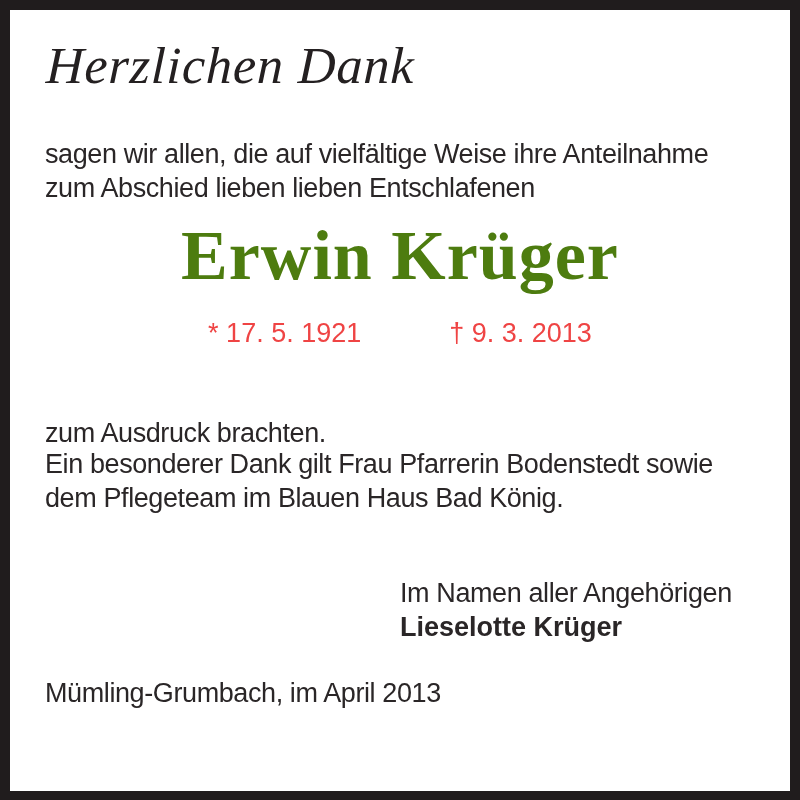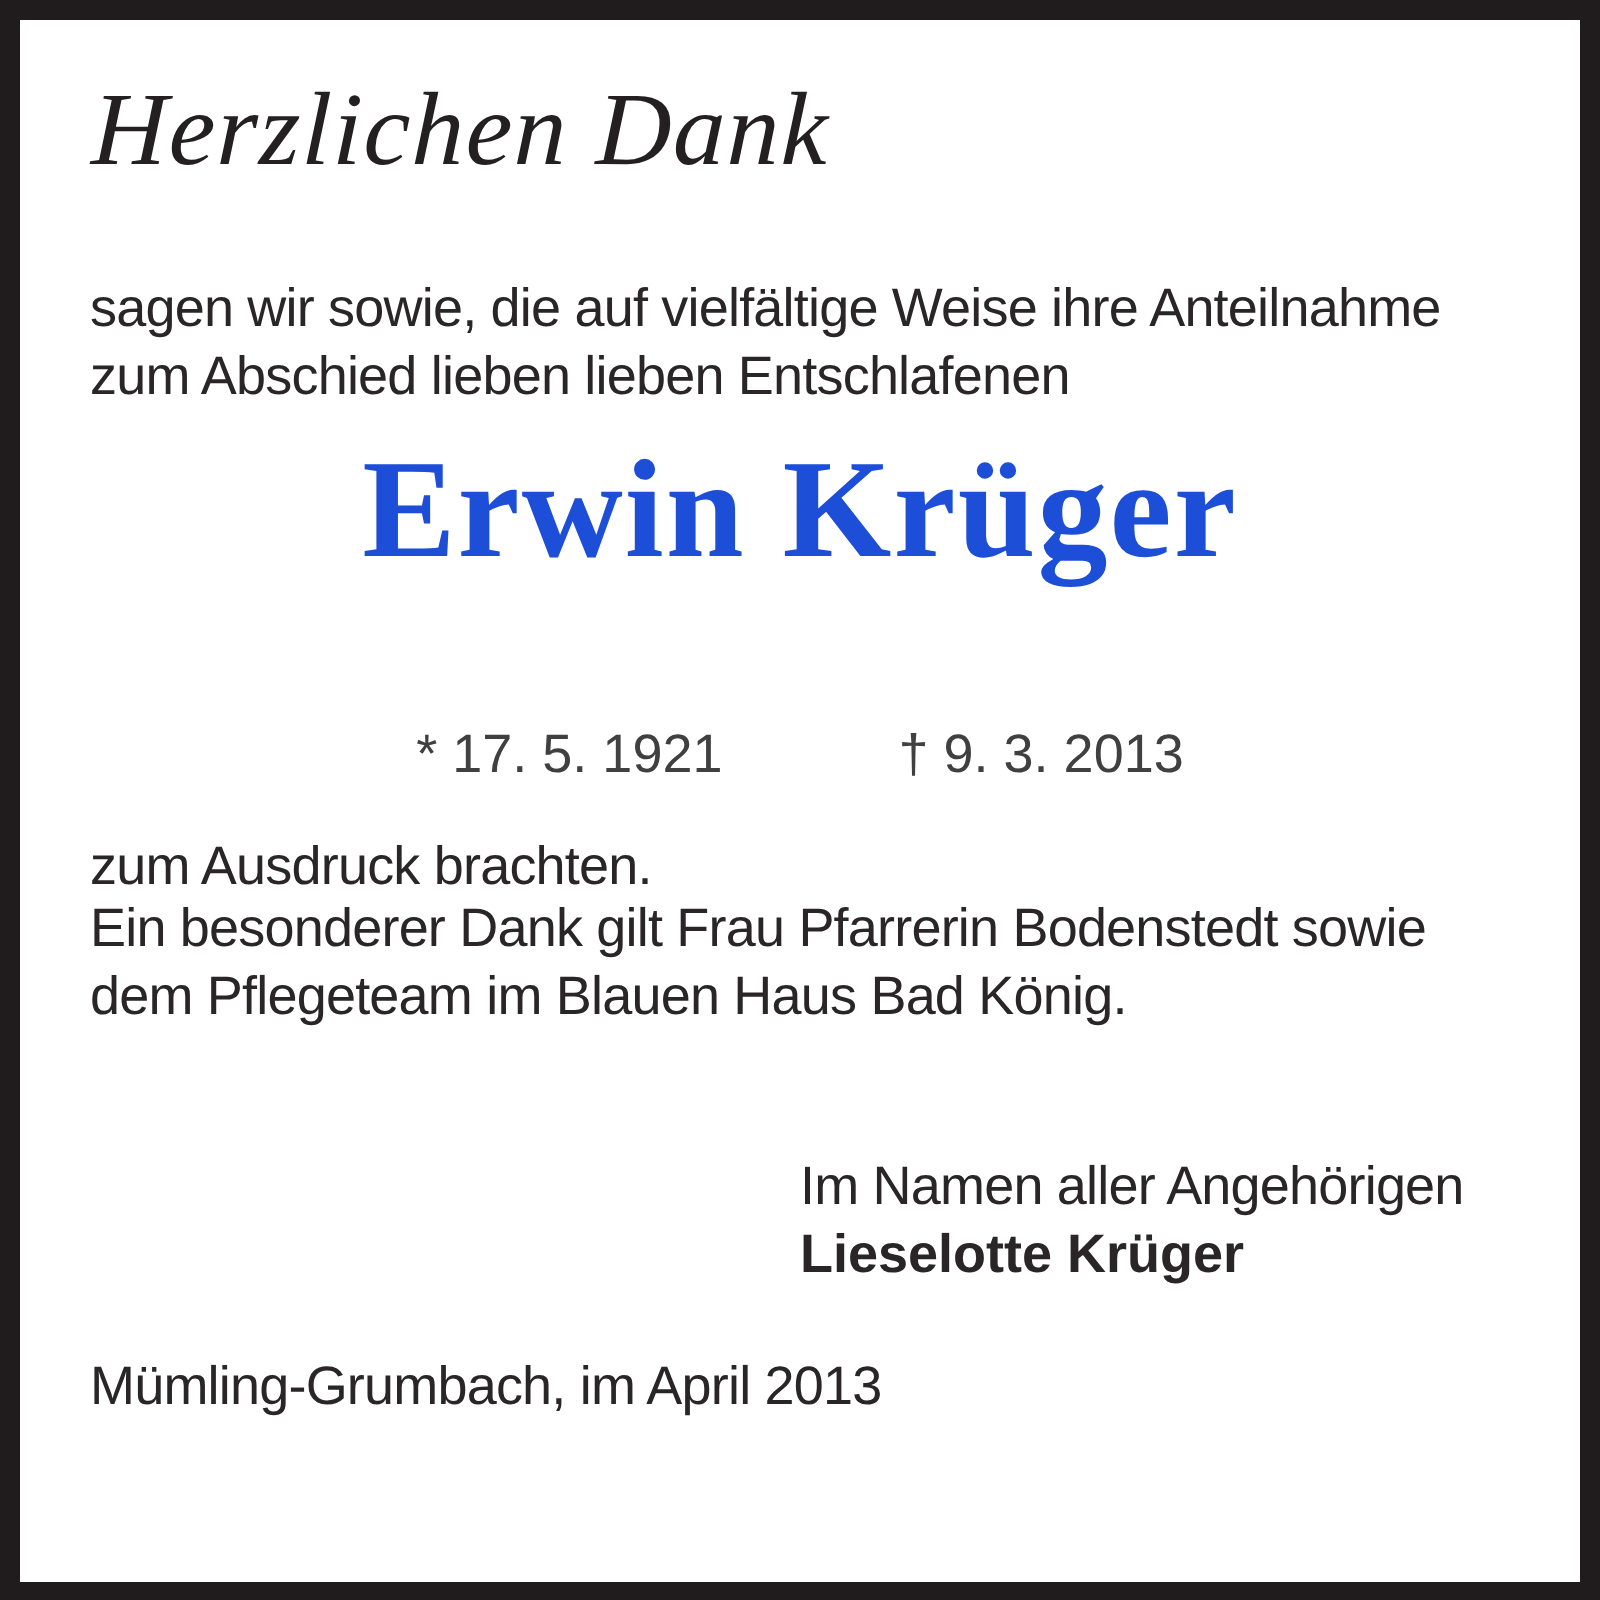--- a/index.html
+++ b/index.html
@@ -57,35 +57,34 @@
     position: absolute;
     left: 10px;
     right: 10px;
     top: 218px;
     text-align: center;
     font-family: "Liberation Serif", "DejaVu Serif", serif;
     font-weight: bold;
     font-size: 70px;
     line-height: 76px;
     letter-spacing: 1px;
-    color: #1d4ed8;
+    color: #4d7c0f;
   }
 
   .dates-row {
     position: absolute;
     left: 10px;
     right: 10px;
     top: 318px;
     display: flex;
     justify-content: center;
     gap: 88px;
     font-size: 27px;
     letter-spacing: 0px;
-    color: #404040;
-    margin-top: 44px;
+    color: #ef4444;
   }
 
   .outro {
     position: absolute;
     left: 45px;
     top: 416px;
   }
 
   .thanks {
     position: absolute;
@@ -113,21 +112,21 @@
 </head>
 <body>
 
 <div class="page">
 
   <div class="frame"></div>
 
   <div class="headline">Herzlichen Dank</div>
 
   <p class="intro body-text">
-    <span>sagen wir sowie, die auf vielfältige Weise ihre Anteilnahme</span><br>
+    <span>sagen wir allen, die auf vielfältige Weise ihre Anteilnahme</span><br>
     <span>zum Abschied lieben lieben Entschlafenen</span>
   </p>
 
   <div class="deceased-name">Erwin Krüger</div>
 
   <div class="dates-row">
     <span>* 17. 5. 1921</span>
     <span>† 9. 3. 2013</span>
   </div>
 

